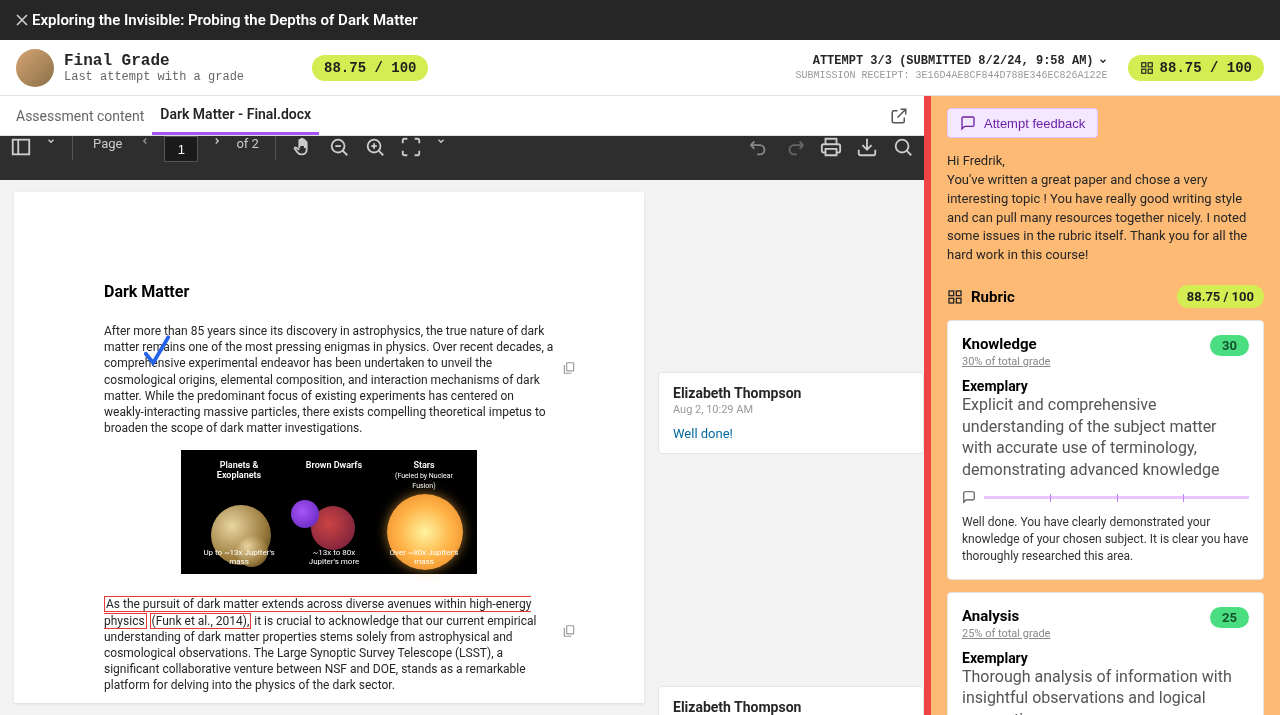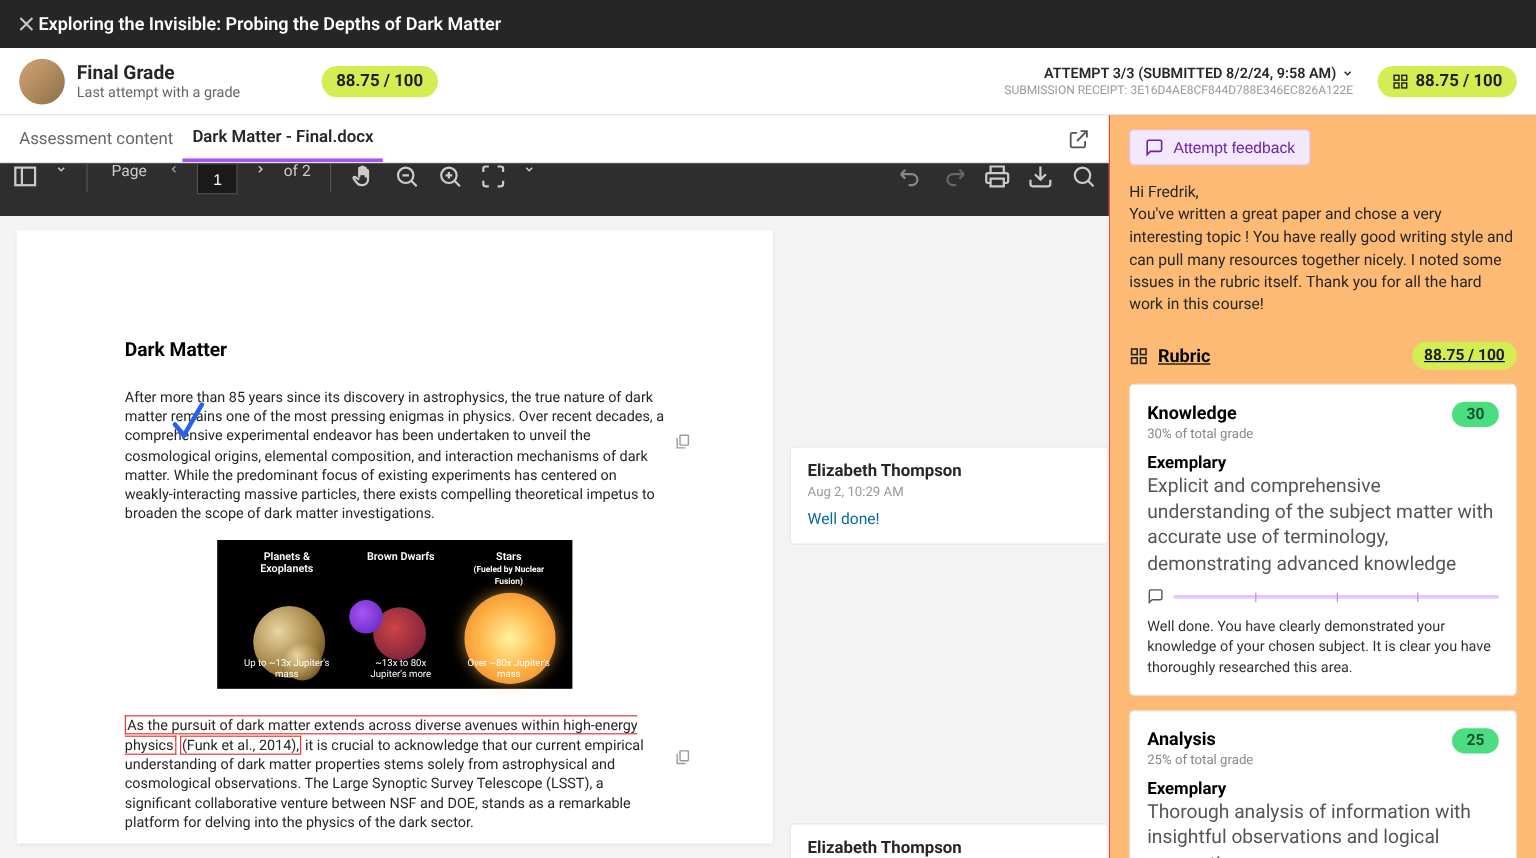--- a/index.html
+++ b/index.html
@@ -2,34 +2,34 @@
 <html><head>
 <meta charset="utf-8">
 <style>
 * { margin: 0; padding: 0; box-sizing: border-box; }
 body { font-family: -apple-system, BlinkMacSystemFont, "Segoe UI", Roboto, sans-serif; background: #fff; width: 1280px; height: 715px; overflow: hidden; }
 
 .top-bar { background: #262626; height: 40px; display: flex; align-items: center; padding: 0 12px; }
 .close-btn { width: 20px; height: 20px; cursor: pointer; }
 .page-title { flex: 1; text-align: left; color: #fff; font-size: 15px; font-weight: 600; }
 
-.header-row { display: flex; align-items: center; padding: 8px 16px; border-bottom: 1px solid #e5e5e5; height: 56px; }
+.header-row { display: flex; align-items: center; padding: 8px 16px; border-bottom: 1px solid #e5e5e5; height: 56px; font-family: Liberation Mono, monospace; }
 .avatar { width: 38px; height: 38px; border-radius: 50%; background: linear-gradient(135deg, #d4a574 0%, #8b6f47 100%); margin-right: 10px; }
 .grade-info .grade-title { font-size: 16px; font-weight: 700; color: #262626; }
 .grade-info .grade-sub { font-size: 12px; color: #666; }
 .score-pill { background: #d4ed52; color: #1f1f1f; font-weight: 700; padding: 5px 12px; border-radius: 16px; font-size: 14px; margin-left: 68px; }
 .header-right { margin-left: auto; text-align: right; }
 .attempt-line { font-size: 12px; color: #262626; font-weight: 600; display: flex; align-items: center; justify-content: flex-end; gap: 4px; }
 .chevron-down { display: inline-block; }
 .receipt-line { font-size: 10px; color: #999; margin-top: 2px; }
 .rubric-pill { background: #d4ed52; color: #1f1f1f; font-weight: 700; padding: 5px 12px; border-radius: 16px; font-size: 14px; margin-left: 20px; display: flex; align-items: center; gap: 6px; }
 .rubric-icon-sm { width: 14px; height: 14px; }
 
 .main-wrap { display: flex; height: 619px; }
-.left-col { flex: 1; border-right: 1px solid #ef4444; display: flex; flex-direction: column; }
+.left-col { flex: 1; border-right: 7px solid #ef4444; display: flex; flex-direction: column; }
 .right-col { width: 356px; background: #fdba74; overflow-y: auto; padding: 12px 16px; }
 
 .tabs-row { display: flex; align-items: center; padding: 0 8px; height: 40px; border-bottom: 1px solid #e0e0e0; }
 .tab { padding: 10px 8px; font-size: 14px; color: #666; cursor: pointer; }
 .tab.active { color: #262626; font-weight: 600; border-bottom: 3px solid #a855f7; }
 .tab-spacer { flex: 1; }
 .new-window-icon { width: 18px; height: 18px; margin-right: 8px; cursor: pointer; }
 
 .doc-toolbar { background: #2e2e2e; height: 44px; display: flex; align-items: flex-start; padding: 0 10px; gap: 14px; }
 .tb-icon { width: 22px; height: 22px; cursor: pointer; color: #ccc; }
@@ -57,29 +57,29 @@
 
 .comments-col { width: 280px; padding: 12px 0; }
 .comment-card { background: #fff; border: 1px solid #e5e5e5; border-radius: 4px; padding: 12px 14px; margin-bottom: 10px; margin-left: 14px; }
 .comment-author { font-weight: 700; font-size: 14px; color: #262626; }
 .comment-time { font-size: 11px; color: #999; margin-top: 2px; }
 .comment-body { font-size: 13px; color: #0369a1; margin-top: 10px; }
 
 .feedback-btn { display: inline-flex; align-items: center; gap: 8px; background: #f4e8ff; border: 1px solid #e1c4ff; color: #6b21a8; padding: 6px 12px; border-radius: 4px; font-size: 13px; cursor: pointer; margin-bottom: 14px; }
 .feedback-text { font-size: 13px; color: #262626; line-height: 1.45; margin-bottom: 20px; }
 
-.rubric-hdr { display: flex; align-items: center; gap: 8px; margin-bottom: 12px; text-decoration: underline; }
+.rubric-hdr { display: flex; align-items: center; gap: 8px; margin-bottom: 12px; }
 .rubric-hdr-icon { width: 16px; height: 16px; }
 .rubric-hdr-label { font-weight: 700; font-size: 15px; flex: 1; }
 .rubric-hdr-score { background: #d4ed52; color: #1f1f1f; font-weight: 700; padding: 4px 10px; border-radius: 14px; font-size: 13px; }
 
 .rubric-card { background: #fff; border: 1px solid #e5e5e5; border-radius: 4px; padding: 14px; margin-bottom: 12px; }
 .rc-top { display: flex; align-items: flex-start; }
 .rc-title { font-weight: 700; font-size: 15px; }
-.rc-pct { font-size: 11px; color: #888; margin-top: 2px; }
+.rc-pct { font-size: 11px; color: #888; margin-top: 2px; text-decoration: underline; }
 .rc-score { background: #4ade80; color: #14532d; font-weight: 700; padding: 3px 12px; border-radius: 14px; font-size: 13px; margin-left: auto; }
 .rc-level { font-weight: 700; font-size: 14px; margin-top: 10px; }
 .rc-desc { font-size: 16px; color: #555; margin-top: 0; line-height: 1.35; }
 .rc-bar-row { display: flex; align-items: center; gap: 8px; margin-top: 10px; }
 .rc-bar-icon { width: 14px; height: 14px; }
 .rc-bar { flex: 1; height: 3px; background: #e8c5ff; position: relative; }
 .rc-bar-sep { position: absolute; height: 8px; width: 1px; background: #c084fc; top: -2px; }
 .rc-fb { font-size: 12px; color: #333; margin-top: 10px; line-height: 1.4; }
 </style>
 </head>
@@ -198,21 +198,21 @@
               <path d="M5 30 L15 42 L35 8"></path>
             </svg>
           <svg class="comment-copy-icon" viewBox="0 0 24 24" fill="none" stroke="#999" stroke-width="2">
               <rect x="8" y="3" width="12" height="14" rx="1"></rect>
               <path d="M4 7v14h12"></path>
             </svg>
         </div>
         <div class="doc-img">
           <div class="img-cell img-hdr" style="left:18px;width:80px">Planets &amp; Exoplanets</div>
           <div class="img-cell img-hdr" style="left:118px;width:70px">Brown Dwarfs</div>
-          <div class="img-cell img-hdr" style="left:208px;width:70px"><span>Stars</span><br><span style="font-size:7px;font-weight:700">(Fueled by Nuclear Fusion)</span></div>
+          <div class="img-cell img-hdr" style="left:208px;width:70px"><span>Stars</span><br><span style="font-size:7px;font-weight:400">(Fueled by Nuclear Fusion)</span></div>
           <div class="img-planet" style="left:30px;top:55px"></div>
           <div class="img-planet" style="left:55px;top:85px;width:32px;height:32px"></div>
           <div class="img-dwarf" style="left:130px;top:56px"></div>
           <div class="img-dwarf" style="left:110px;top:50px;width:28px;height:28px;background:radial-gradient(circle at 40% 40%, #a855f7, #5b21b6)"></div>
           <div class="img-star" style="left:206px;top:44px"></div>
           <div class="img-cell img-foot" style="left:18px;width:80px">Up to ~13x Jupiter's mass</div>
           <div class="img-cell img-foot" style="left:118px;width:70px">~13x to 80x Jupiter's more</div>
           <div class="img-cell img-foot" style="left:208px;width:70px">Over ~80x Jupiter's mass</div>
         </div>
         <div class="doc-p doc-p2">

